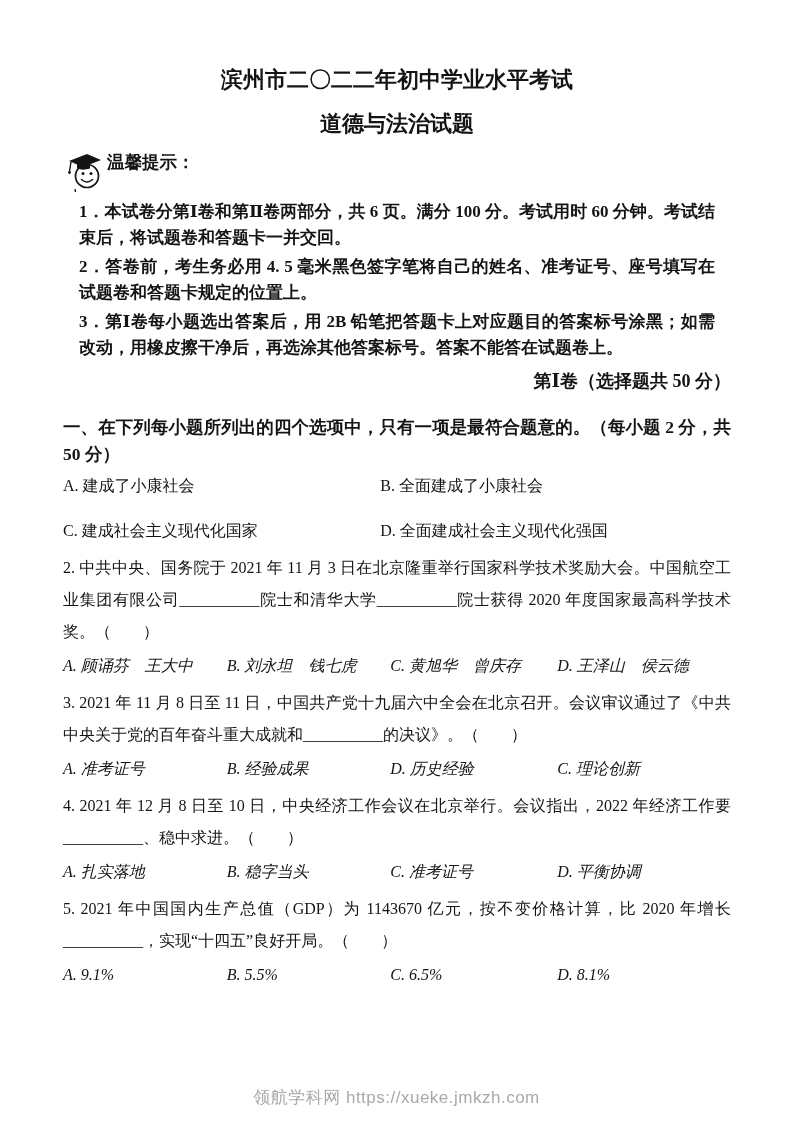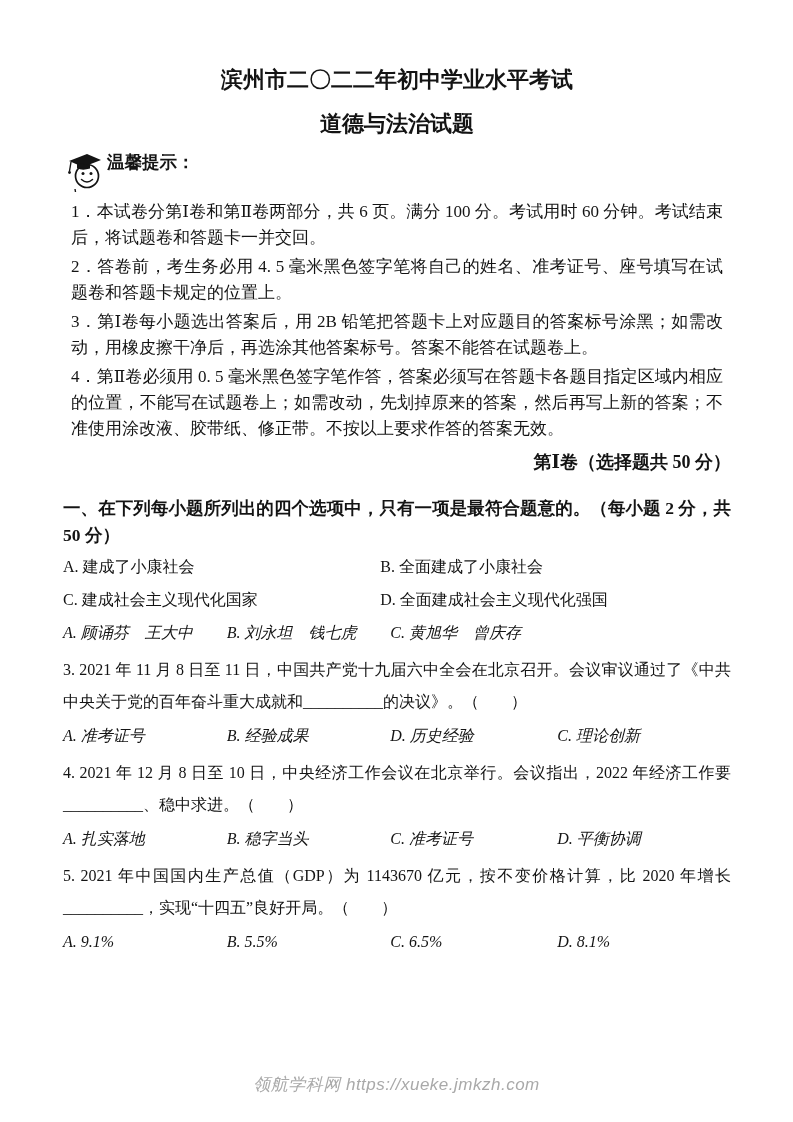--- a/index.html
+++ b/index.html
@@ -23,53 +23,52 @@
     font-size:22px; font-weight:bold; line-height:28px;
   }
   .tips-row {
     display:flex; align-items:flex-start; 
     margin-top:12px; height:46px;
   }
   .icon-wrap { display:inline-block; line-height:0; }
   .tips-label { font-weight:bold; font-size:17.5px; padding-bottom:2px; }
   .instructions { margin-top:3px; }
   .instruction {
-    margin:3px 8px 0; font-weight:normal; font-size:17px;
+    margin:3px 16px 0; font-weight:bold; font-size:17px;
     line-height:26px; text-align:justify;
   }
   .section-heading {
     margin-top:7px; text-align:right;
     font-weight:bold; font-size:18px; line-height:27px;
   }
   .section-intro {
     font-weight:bold; font-size:17.5px; line-height:27px;
     text-align:justify; margin-top:19px;
   }
   .question { margin-top:0; }
   .stem {
     margin:6px 0 0; font-size:16px; line-height:32px;
     text-align:justify;
   }
   .options {
     margin-top:2px; font-size:16px; line-height:31px;
   }
   .options-2col {
     display:grid; grid-template-columns:47.5% 52.5%;
-    row-gap:2px;
+    row-gap:14px;
   }
   .options-4col {
     display:grid; grid-template-columns:24.5% 24.5% 25% 26%;font-style:italic;
   }
   .option { white-space:nowrap; }
   .watermark {
-    position:absolute; left:0; right:0; bottom:26px;
+    position:absolute; left:0; right:0; bottom:13px;
     text-align:center; color:#a9a9a9; font-size:17px;
     font-family:"Liberation Sans","DejaVu Sans",sans-serif;
     letter-spacing:0.5px;
-    font-style:italic;
   }
 </style>
 </head>
 <body>
 
 <div class="page">
 
   <h1 class="title">滨州市二〇二二年初中学业水平考试</h1>
   <h2 class="subtitle">道德与法治试题</h2>
 
@@ -87,40 +86,41 @@
         <path d="M12 39 L12.5 42" stroke="#141414" stroke-width="1.4" fill="none"></path>
       </svg>
     </span>
     <span class="tips-label">温馨提示：</span>
   </div>
 
   <div class="instructions">
     <p class="instruction">1．本试卷分第Ⅰ卷和第Ⅱ卷两部分，共 6 页。满分 100 分。考试用时 60 分钟。考试结束后，将试题卷和答题卡一并交回。</p>
     <p class="instruction">2．答卷前，考生务必用 4. 5 毫米黑色签字笔将自己的姓名、准考证号、座号填写在试题卷和答题卡规定的位置上。</p>
     <p class="instruction">3．第Ⅰ卷每小题选出答案后，用 2B 铅笔把答题卡上对应题目的答案标号涂黑；如需改动，用橡皮擦干净后，再选涂其他答案标号。答案不能答在试题卷上。</p>
-    <p class="instruction">4．第Ⅱ卷必须用 0. 5 毫米黑色签字笔作答，答案必须写在答题卡各题目指定区域内相应的位置，不能写在试题卷上；如需改动，先划掉原来的答案，然后再写上新的答案；不准使用涂改液、胶带纸、修正带。不按以上要求作答的答案无效。</p>
   </div>
 
   <div class="section-heading">第Ⅰ卷（选择题共 50 分）</div>
   <div class="section-intro">一、在下列每小题所列出的四个选项中，只有一项是最符合题意的。（每小题 2 分，共 50 分）</div>
 
   <div class="question">
     <div class="options options-2col">
       <span class="option">A. 建成了小康社会</span>
       <span class="option">B. 全面建成了小康社会</span>
       <span class="option">C. 建成社会主义现代化国家</span>
       <span class="option">D. 全面建成社会主义现代化强国</span>
     </div>
   </div>
 
   <div class="question">
+    <p class="stem">2. 中共中央、国务院于 2021 年 11 月 3 日在北京隆重举行国家科学技术奖励大会。中国航空工业集团有限公司__________院士和清华大学__________院士获得 2020 年度国家最高科学技术奖。（　　）</p>
     <div class="options options-4col">
       <span class="option">A. 顾诵芬　王大中</span>
       <span class="option">B. 刘永坦　钱七虎</span>
       <span class="option">C. 黄旭华　曾庆存</span>
+      <span class="option">D. 王泽山　侯云德</span>
     </div>
   </div>
 
   <div class="question">
     <p class="stem">3. 2021 年 11 月 8 日至 11 日，中国共产党十九届六中全会在北京召开。会议审议通过了《中共中央关于党的百年奋斗重大成就和__________的决议》。（　　）</p>
     <div class="options options-4col">
       <span class="option">A. 准考证号</span>
       <span class="option">B. 经验成果</span>
       <span class="option">D. 历史经验</span>
       <span class="option">C. 理论创新</span>

